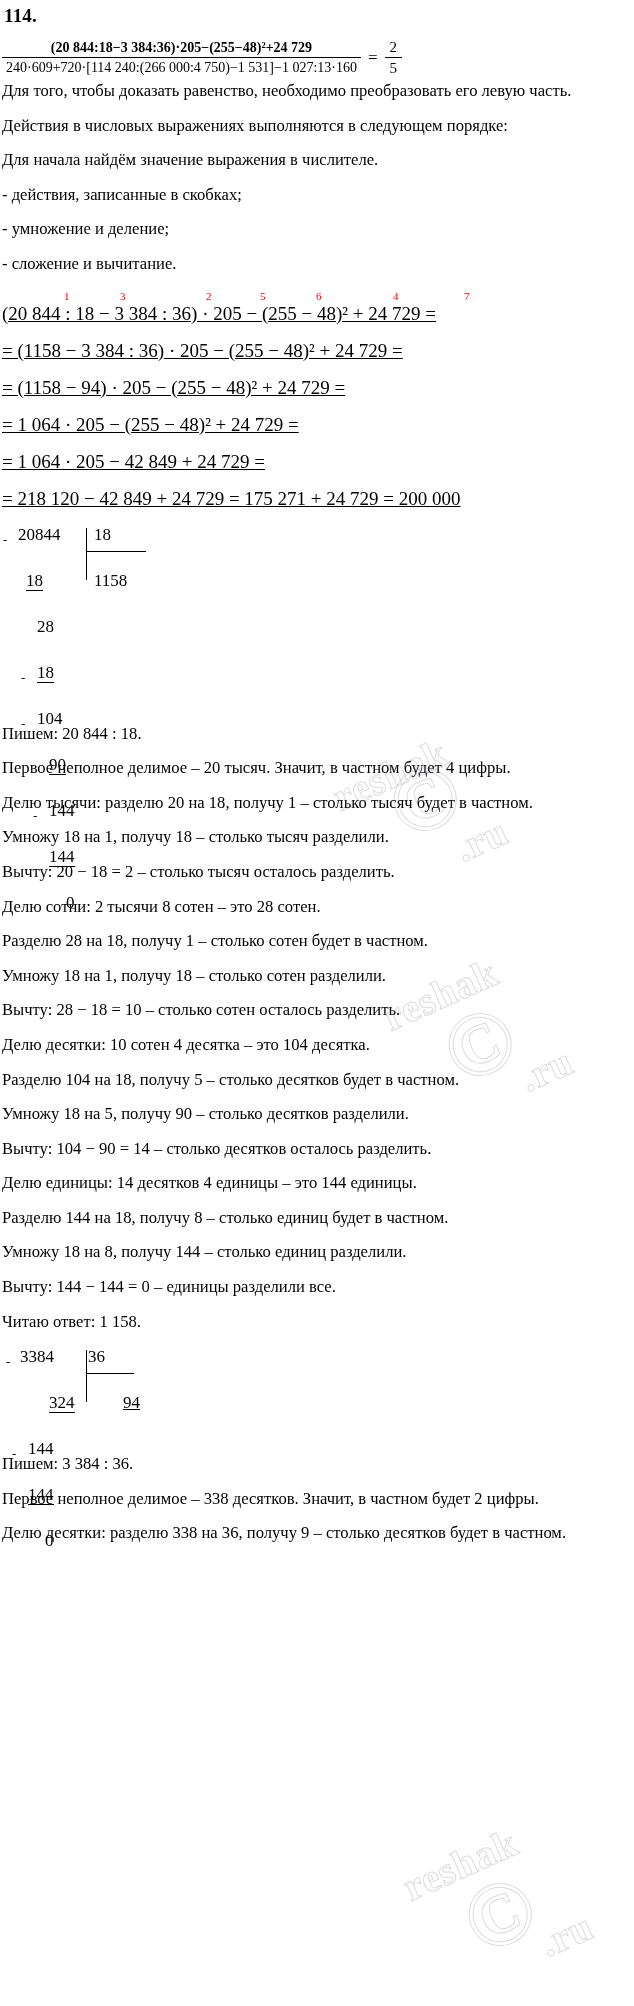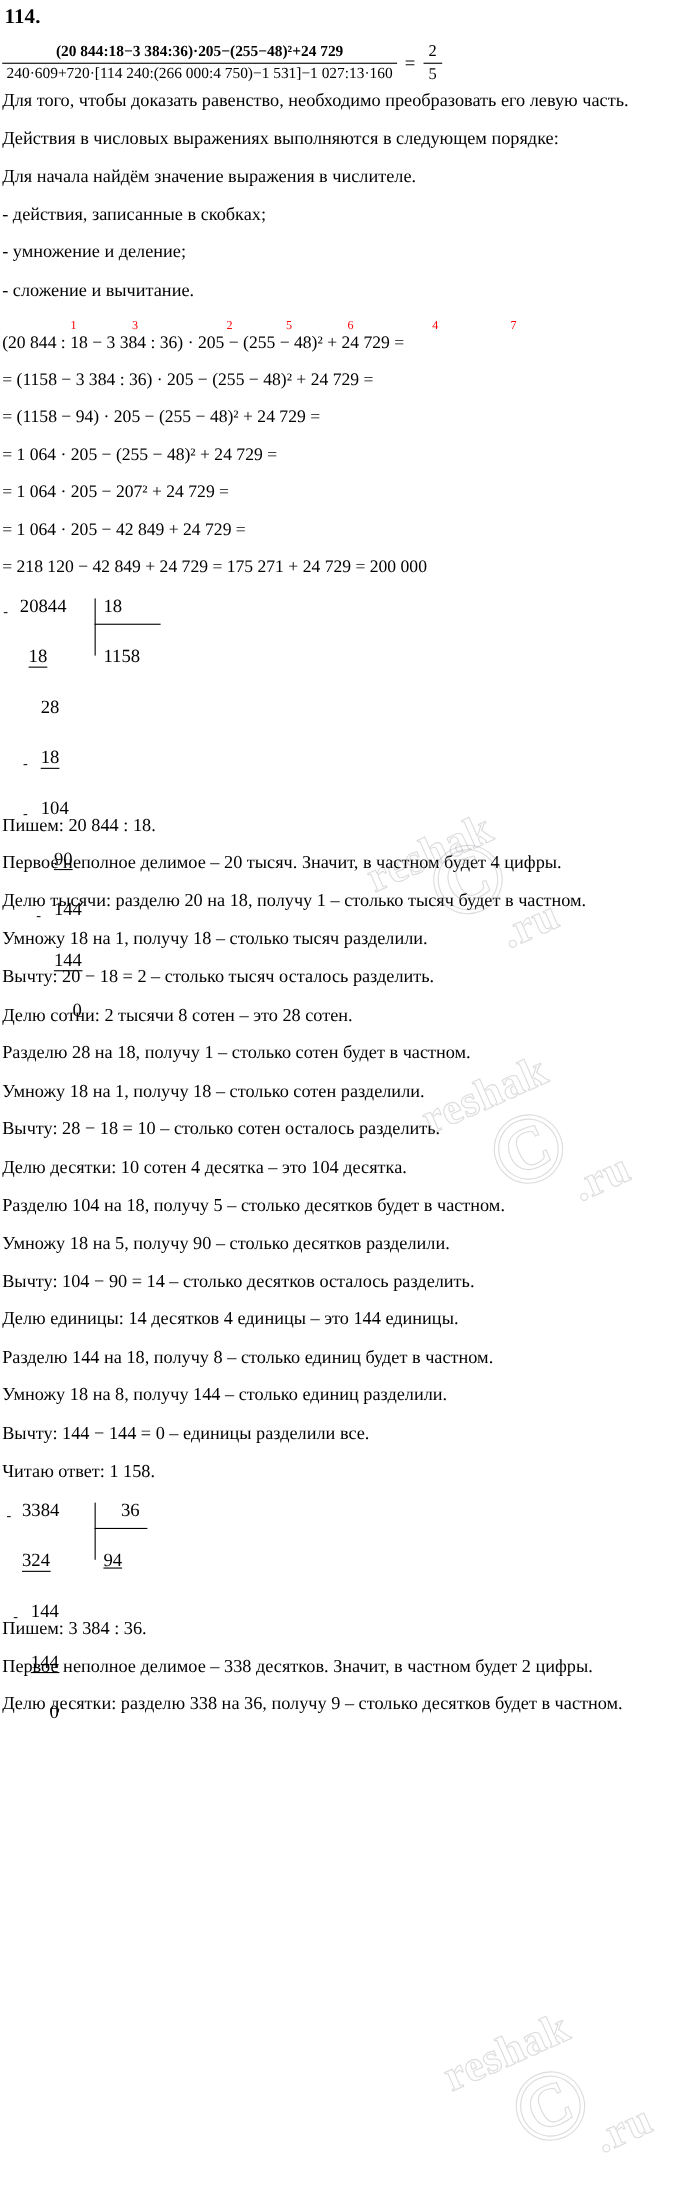--- a/index.html
+++ b/index.html
@@ -76,24 +76,25 @@
     line-height: 1.0;
     margin: 0 0 18px 0;
     padding: 0 2px 0 2px;
     text-align: justify;
     text-justify: inter-word;
   }
   p.para.nojust { text-align: left; }
 
   
   .eq-line {
-    font-size: 16px;
+    font-size: 19px;
     line-height: 1.0;
     margin: 0 0 18px 2px;
     white-space: nowrap;
+    text-decoration: underline;
   }
   .eq-marks {
     position: relative;
     height: 13px;
     margin: 6px 0 0 2px;
   }
   .eq-marks span {
     position: absolute;
     top: 0;
     color: #ff0000;
@@ -205,21 +206,20 @@
     <span style="left:258px;">5</span>
     <span style="left:314px;">6</span>
     <span style="left:391px;">4</span>
     <span style="left:462px;">7</span>
   </div>
 
   <div class="eq-line">(20 844 : 18 − 3 384 : 36) · 205 − (255 − 48)² + 24 729 =</div>
   <div class="eq-line">= (1158 − 3 384 : 36) · 205 − (255 − 48)² + 24 729 =</div>
   <div class="eq-line">= (1158 − 94) · 205 − (255 − 48)² + 24 729 =</div>
   <div class="eq-line">= 1 064 · 205 − (255 − 48)² + 24 729 =</div>
-  <div class="eq-line">= 1 064 · 205 − 207² + 24 729 =</div>
   <div class="eq-line">= 1 064 · 205 − 42 849 + 24 729 =</div>
   <div class="eq-line">= 218 120 − 42 849 + 24 729 = 175 271 + 24 729 = 200 000</div>
 
   <div class="division" style="height:194px;">
     <div class="vbar" style="left:86px; top:2px; height:52px;"></div>
     <div class="hbar" style="left:86px; top:25px; width:60px;"></div>
 
     <div class="row" style="top:0;">
       <span class="minus-mark" style="left:3px; top:7px;">-</span>
       <span class="cell" style="left:18px;">20844</span>
@@ -275,23 +275,23 @@
   <p class="para nojust">Вычту:  144 − 144 = 0 – единицы разделили все.</p>
   <p class="para nojust">Читаю ответ: 1 158.</p>
 
   <div class="division" style="height:102px;">
     <div class="vbar" style="left:86px; top:2px; height:52px;"></div>
     <div class="hbar" style="left:86px; top:25px; width:48px;"></div>
 
     <div class="row" style="top:0;">
       <span class="minus-mark" style="left:6px; top:7px;">-</span>
       <span class="cell" style="left:20px;">3384</span>
-      <span class="cell" style="left:110px;">36</span>
-    </div>
-    <div class="row" style="top:23px;">
+      <span class="cell" style="left:88px;">36</span>
+    </div>
+    <div class="row" style="top:23px;margin-left:29px;">
       <span class="cell underline-num" style="left:20px;">324</span>
       <span class="cell" style="left:94px;text-decoration:underline;">94</span>
     </div>
     <div class="row" style="top:46px;">
       <span class="minus-mark" style="left:12px; top:7px;">-</span>
       <span class="cell" style="left:28px;">144</span>
     </div>
     <div class="row" style="top:69px;">
       <span class="cell underline-num" style="left:28px;">144</span>
     </div>

